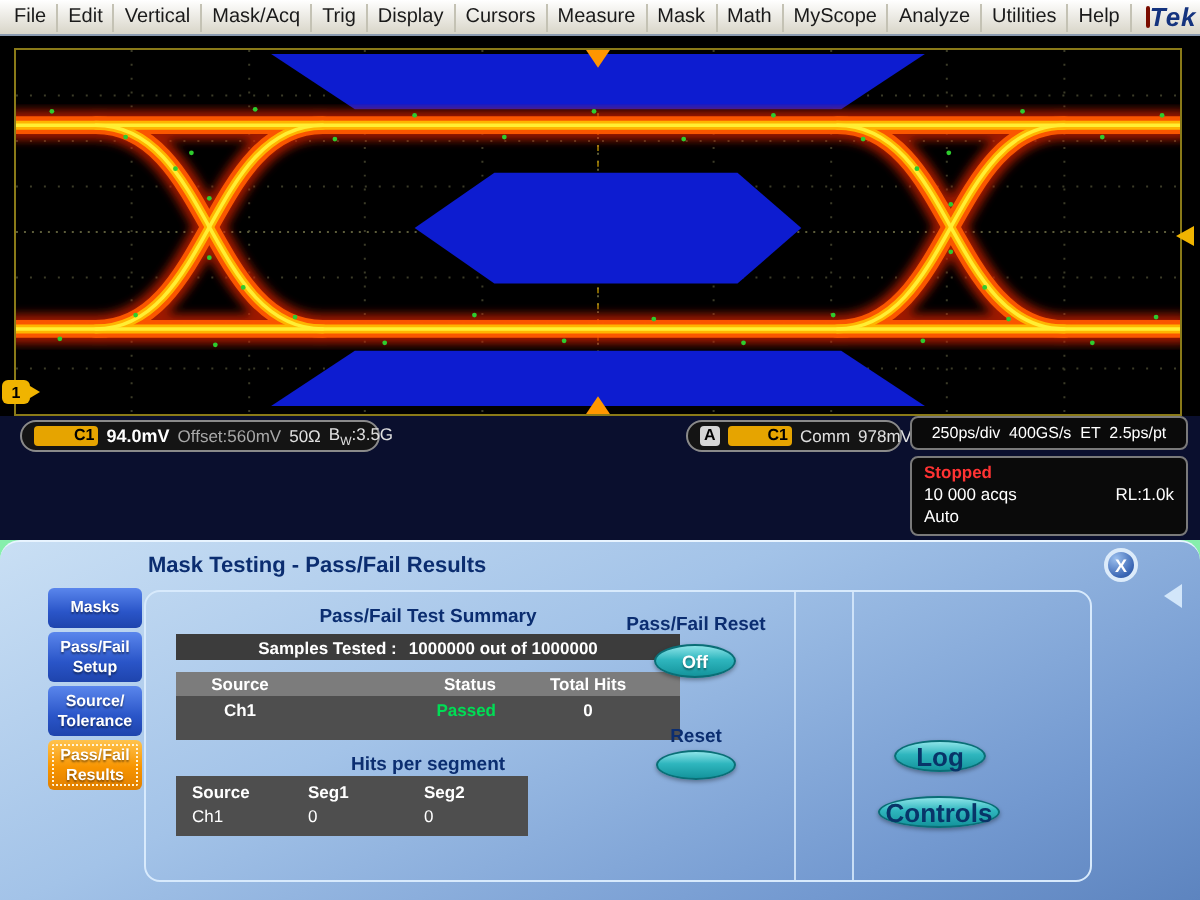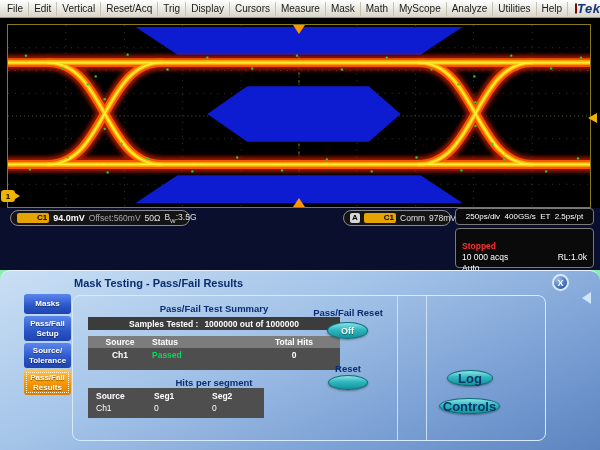--- a/index.html
+++ b/index.html
@@ -36,21 +36,21 @@
   .badge { font-size:8px; font-weight:bold; color:#000; padding:0 2px; border-radius:2px; line-height:10px; }
   .badge-yellow { background:#e6a400;padding-left:20px; }
   .badge-gray { background:#d6d6d6; }
   .r-val { font-weight:bold; color:#fff; font-size:9px; }
   .r-dim { color:#a8a8a8; }
   .bw sub { font-size:6px; }
 
   .hbox { position:absolute; background:#0a0a0a; border:1px solid #7a7a7a; border-radius:4px; color:#fff; }
   .hbox1 { left:455px; top:190px; width:139px; height:17px; display:flex; align-items:center; justify-content:center;
     font-size:8px; white-space:pre; }
-  .hbox2 { left:455px; top:210px; width:139px; height:40px; padding:12px 6px; font-size:8.5px; }
+  .hbox2 { left:455px; top:210px; width:139px; height:40px; padding:2px 6px; font-size:8.5px; }
   .hb-row { display:flex; justify-content:space-between; line-height:11px; }
   .stopped { color:#ff3333; font-weight:bold; }
 
   
   .panel { position:absolute; top:270px; left:0; width:600px; height:180px;
     background:linear-gradient(155deg,#c9dff4 0%,#a3c3e8 40%,#7399d0 80%,#5d84bf 100%);
     border-top:1px solid #e8f4ff; border-radius:10px 10px 0 0; color:#0b2d70; }
   .panel-title { position:absolute; left:74px; top:6px; font-size:11px; font-weight:bold; }
   .close-btn { position:absolute; left:552px; top:3px; width:17px; height:17px; border-radius:50%;
     border:2px solid #dcebfa; background:radial-gradient(circle at 30% 25%,#9cc0ee,#3a66b4 70%,#2a4f96);
@@ -71,21 +71,21 @@
   .vline { position:absolute; top:25px; height:144px; width:1px; background:#d8eafc; opacity:.85; }
 
   .h1 { position:absolute; text-align:center; font-size:9.5px; font-weight:bold; color:#0b2d70; }
 
   .samples-bar { position:absolute; left:88px; top:46px; width:252px; height:13px; background:#3c3c3c;
     display:flex; align-items:center; justify-content:center; gap:6px; color:#fff; font-size:8.5px; font-weight:600; }
 
   .sum-table { position:absolute; left:88px; top:65px; width:252px; font-size:8.5px; color:#fff; }
   .sum-head { display:flex; background:#7c7c7c; height:12px; align-items:center; font-weight:bold; }
   .sum-body { display:flex; background:#4e4e4e; height:22px; padding-top:2px; font-weight:bold; }
-  .c1 { width:64px; text-align:center; } .c2 { width:96px; text-align:left; } .c3 { width:92px; text-align:center; }
+  .c1 { width:64px; text-align:center; } .c2 { width:96px; text-align:right; } .c3 { width:92px; text-align:center; }
   .passed { color:#00dd55; }
 
   .seg-table { position:absolute; left:88px; top:117px; width:176px; height:30px; background:#4e4e4e;
     display:flex; font-size:8.5px; color:#fff; }
   .seg-col { width:58px; display:flex; flex-direction:column; padding:2px 0 0 8px; line-height:12px; }
   .seg-h { font-weight:bold; }
 
   .oval-btn { position:absolute; border-radius:50%;
     background:linear-gradient(180deg,#8ce4e8 0%,#2fb6be 45%,#14949c 100%);
     border:1px solid #0a6e76; display:flex; align-items:center; justify-content:center;
@@ -95,21 +95,21 @@
 </style>
 </head>
 <body>
 
 <div class="app">
 
   <div class="menubar">
     <div class="menu-item">File</div>
     <div class="menu-item">Edit</div>
     <div class="menu-item">Vertical</div>
-    <div class="menu-item">Reset/Acq</div>
+    <div class="menu-item">Mask/Acq</div>
     <div class="menu-item">Trig</div>
     <div class="menu-item">Display</div>
     <div class="menu-item">Cursors</div>
     <div class="menu-item">Measure</div>
     <div class="menu-item">Mask</div>
     <div class="menu-item">Math</div>
     <div class="menu-item">MyScope</div>
     <div class="menu-item">Analyze</div>
     <div class="menu-item">Utilities</div>
     <div class="menu-item">Help</div>

